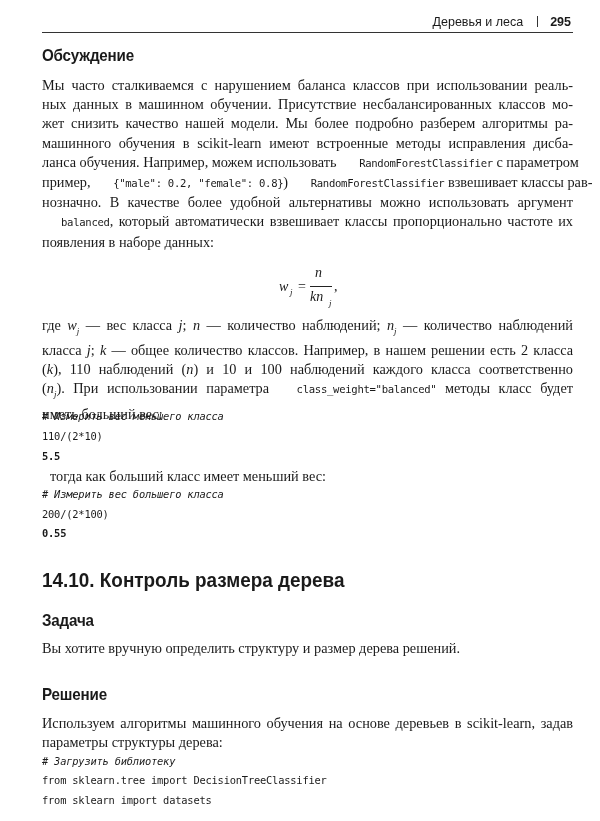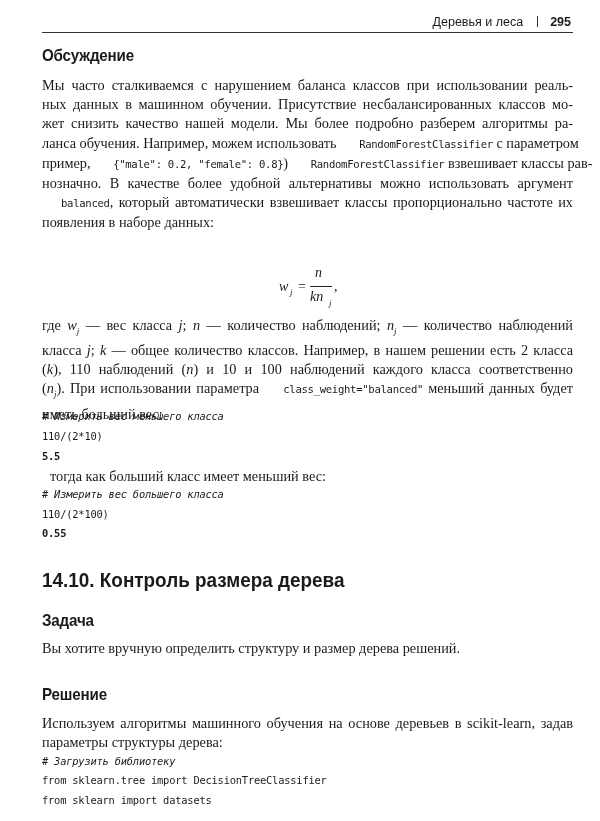--- a/index.html
+++ b/index.html
@@ -67,20 +67,21 @@
       <span>Деревья и леса</span><span class="rh-sep"></span><span class="rh-page">295</span>
     </span>
   </div>
 
   <div class="h2" style="top:46px;">Обсуждение</div>
 
   <div class="para" style="top:76px;">
     <span class="line">Мы часто сталкиваемся с нарушением баланса классов при использовании реаль-</span>
     <span class="line">ных данных в машинном обучении. Присутствие несбалансированных классов мо-</span>
     <span class="line">жет снизить качество нашей модели. Мы более подробно разберем алгоритмы ра-</span>
+    <span class="line">машинного обучения в scikit-learn имеют встроенные методы исправления дисба-</span>
     <span class="line"><span>ланса обучения. Например, можем использовать </span><span class="code-inline">RandomForestClassifier</span><span> с параметром</span></span>
     <span class="line"><span>пример, </span><span class="code-inline">{"male": 0.2, "female": 0.8}</span><span>) </span><span class="code-inline">RandomForestClassifier</span><span> взвешивает классы рав-</span></span>
     <span class="line">нозначно. В качестве более удобной альтернативы можно использовать аргумент</span>
     <span class="line"><span class="code-inline">balanced</span><span>, который автоматически взвешивает классы пропорционально частоте их</span></span>
     <span class="line last">появления в наборе данных:</span>
   </div>
 
   <div class="formula">
     <span class="w">w</span>
     <span class="wsub">j</span>
@@ -89,34 +90,34 @@
     <span class="bar"></span>
     <span class="den">kn</span>
     <span class="densub">j</span>
     <span class="comma">,</span>
   </div>
 
   <div class="para" style="top:316px;">
     <span class="line"><span>где </span><span class="it">w</span><sub class="it" style="font-size:9px;">j</sub><span> — вес класса </span><span class="it">j</span><span>; </span><span class="it">n</span><span> — количество наблюдений; </span><span class="it">n</span><sub class="it" style="font-size:9px;">j</sub><span> — количество наблюдений</span></span>
     <span class="line"><span>класса </span><span class="it">j</span><span>; </span><span class="it">k</span><span> — общее количество классов. Например, в нашем решении есть 2 класса</span></span>
     <span class="line"><span>(</span><span class="it">k</span><span>), 110 наблюдений (</span><span class="it">n</span><span>) и 10 и 100 наблюдений каждого класса соответственно</span></span>
-    <span class="line"><span>(</span><span class="it">n</span><sub class="it" style="font-size:9px;">j</sub><span>). При использовании параметра </span><span class="code-inline">class_weight="balanced"</span><span> меньший данных будет</span></span>
+    <span class="line"><span>(</span><span class="it">n</span><sub class="it" style="font-size:9px;">j</sub><span>). При использовании параметра </span><span class="code-inline">class_weight="balanced"</span><span> методы класс будет</span></span>
     <span class="line last">иметь больший вес:</span>
   </div>
 
   <div class="code comment" style="top:410px;"># Измерить вес меньшего класса</div>
   <div class="code" style="top:430px;">110/(2*10)</div>
   <div class="code output" style="top:450px;">5.5</div>
 
   <div class="para" style="top:467px;margin-left:8px;">
     <span class="line last">тогда как больший класс имеет меньший вес:</span>
   </div>
 
   <div class="code comment" style="top:488px;"># Измерить вес большего класса</div>
-  <div class="code" style="top:508px;">110/(2*100)</div>
+  <div class="code" style="top:508px;">200/(2*100)</div>
   <div class="code output" style="top:527px;">0.55</div>
 
   <div class="h1" style="top:568px;">14.10. Контроль размера дерева</div>
 
   <div class="h2" style="top:611px;">Задача</div>
 
   <div class="para" style="top:639px;">
     <span class="line last">Вы хотите вручную определить структуру и размер дерева решений.</span>
   </div>
 

